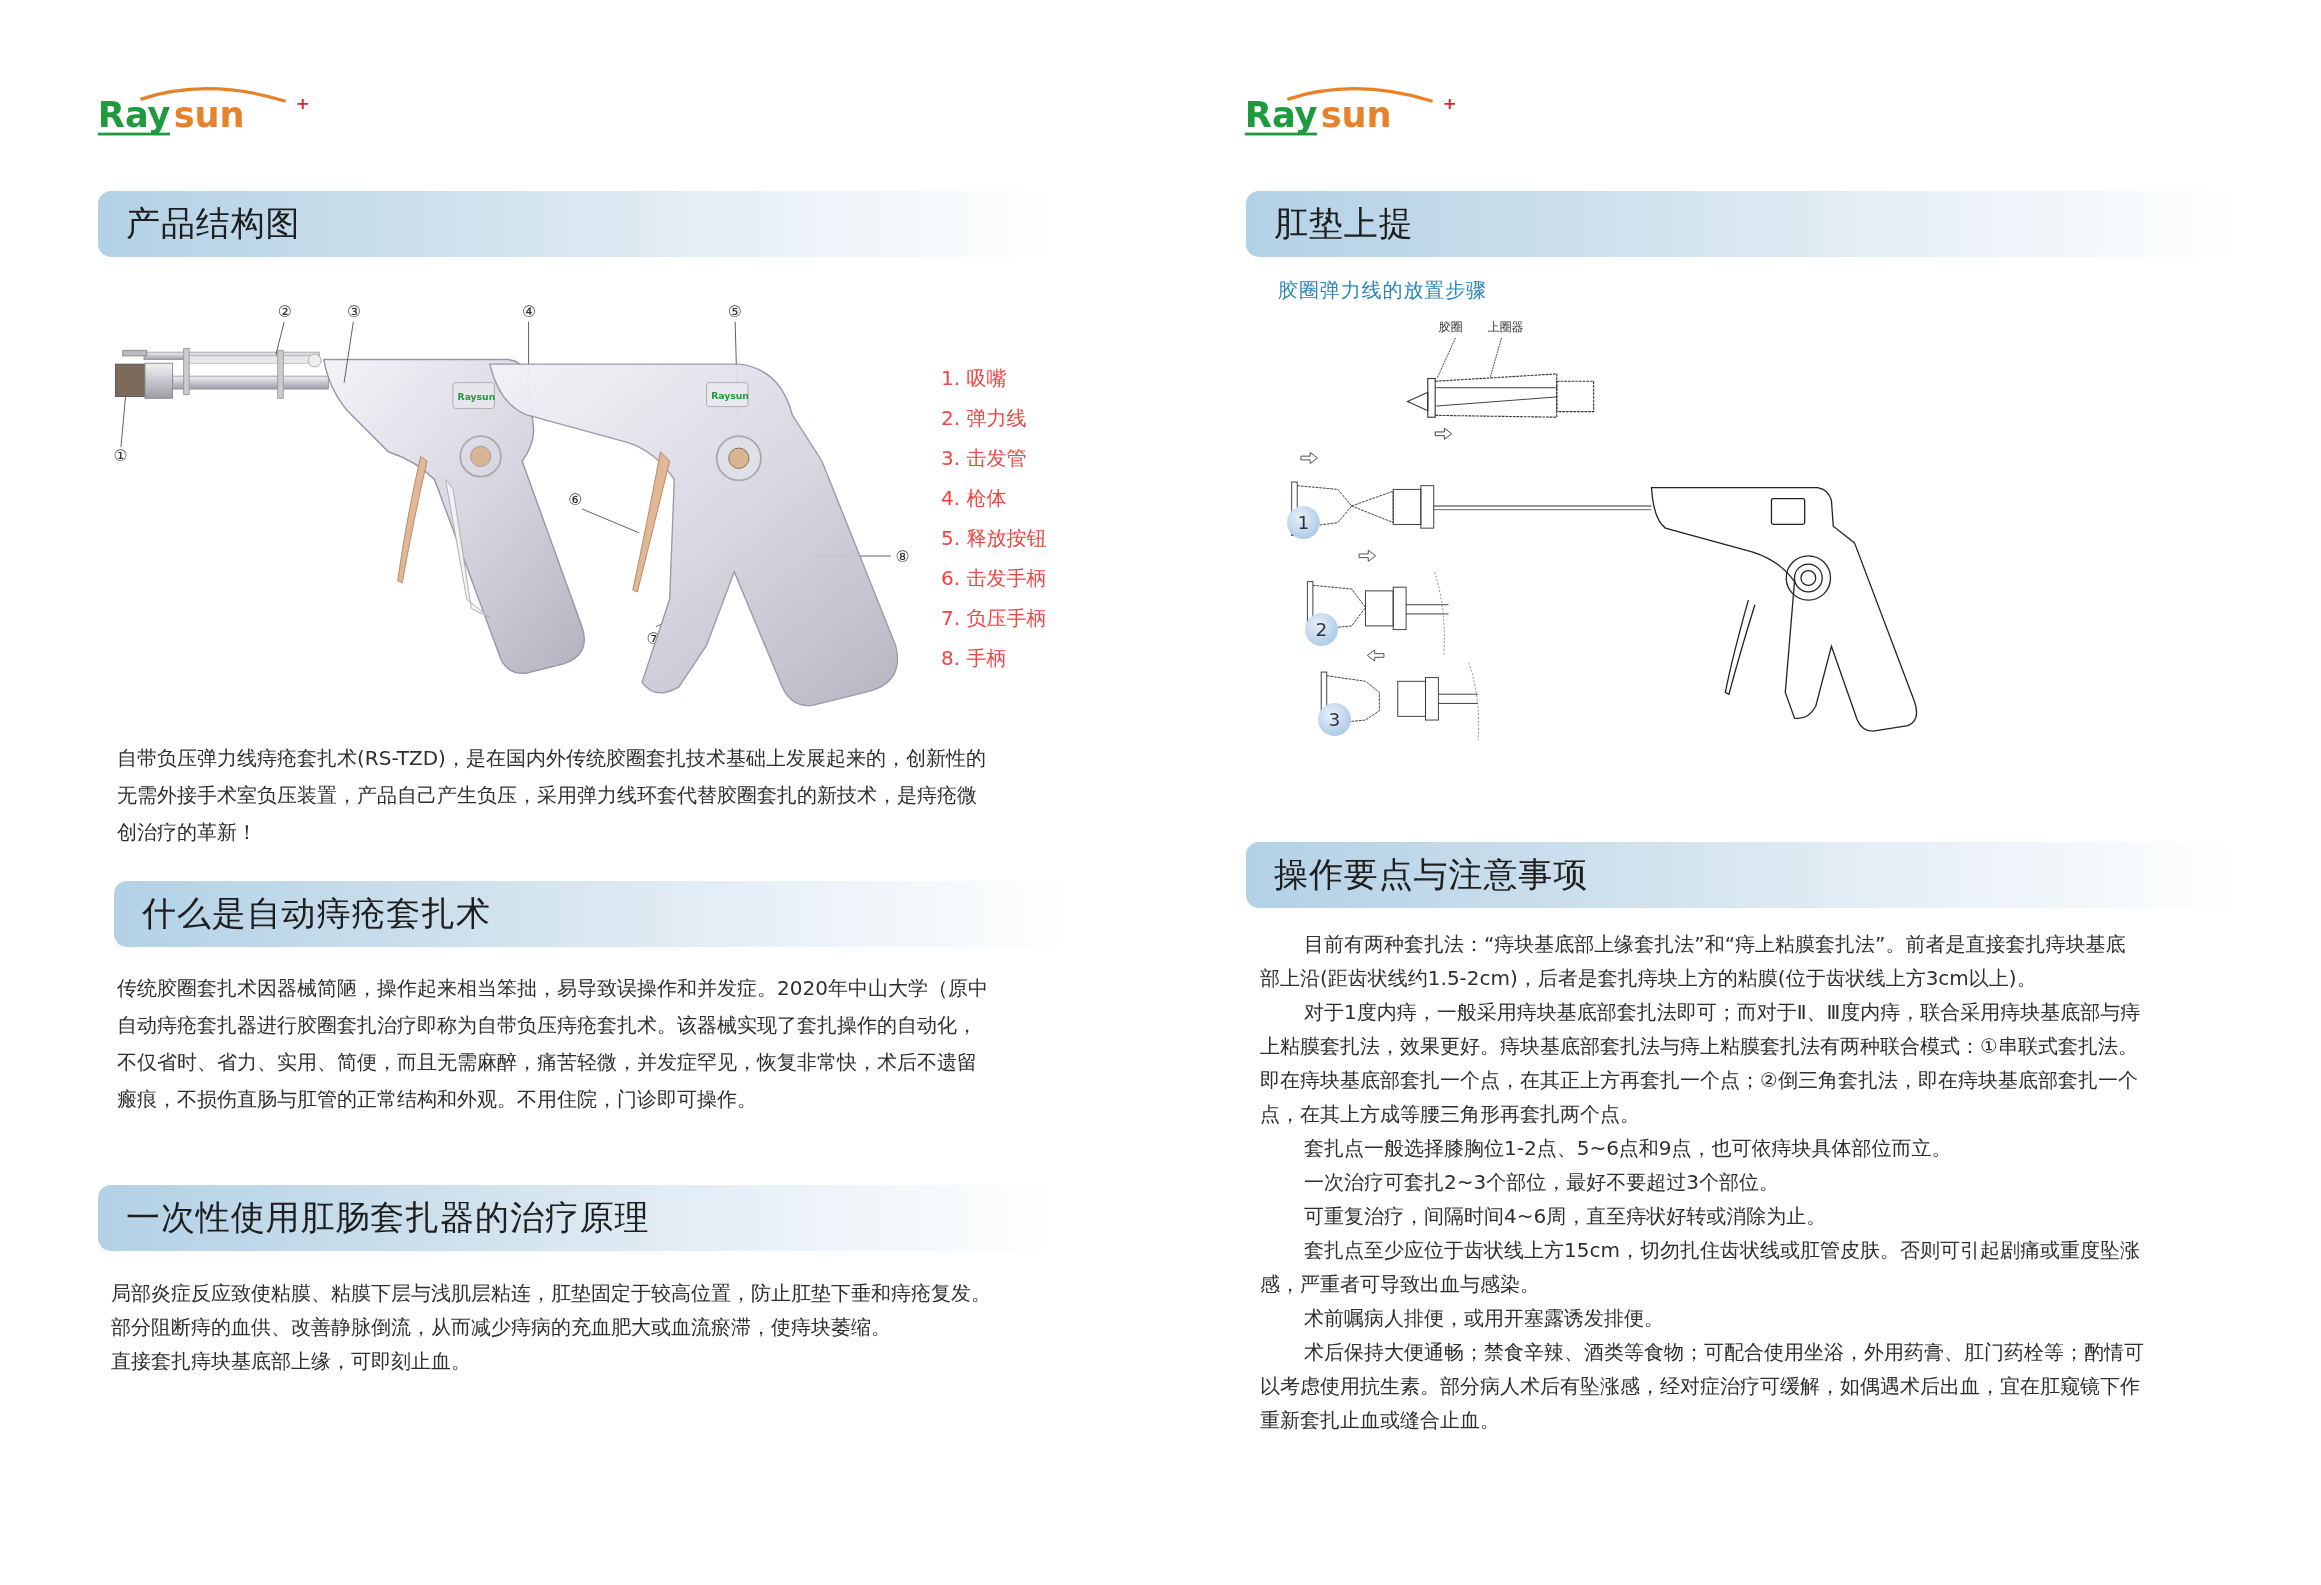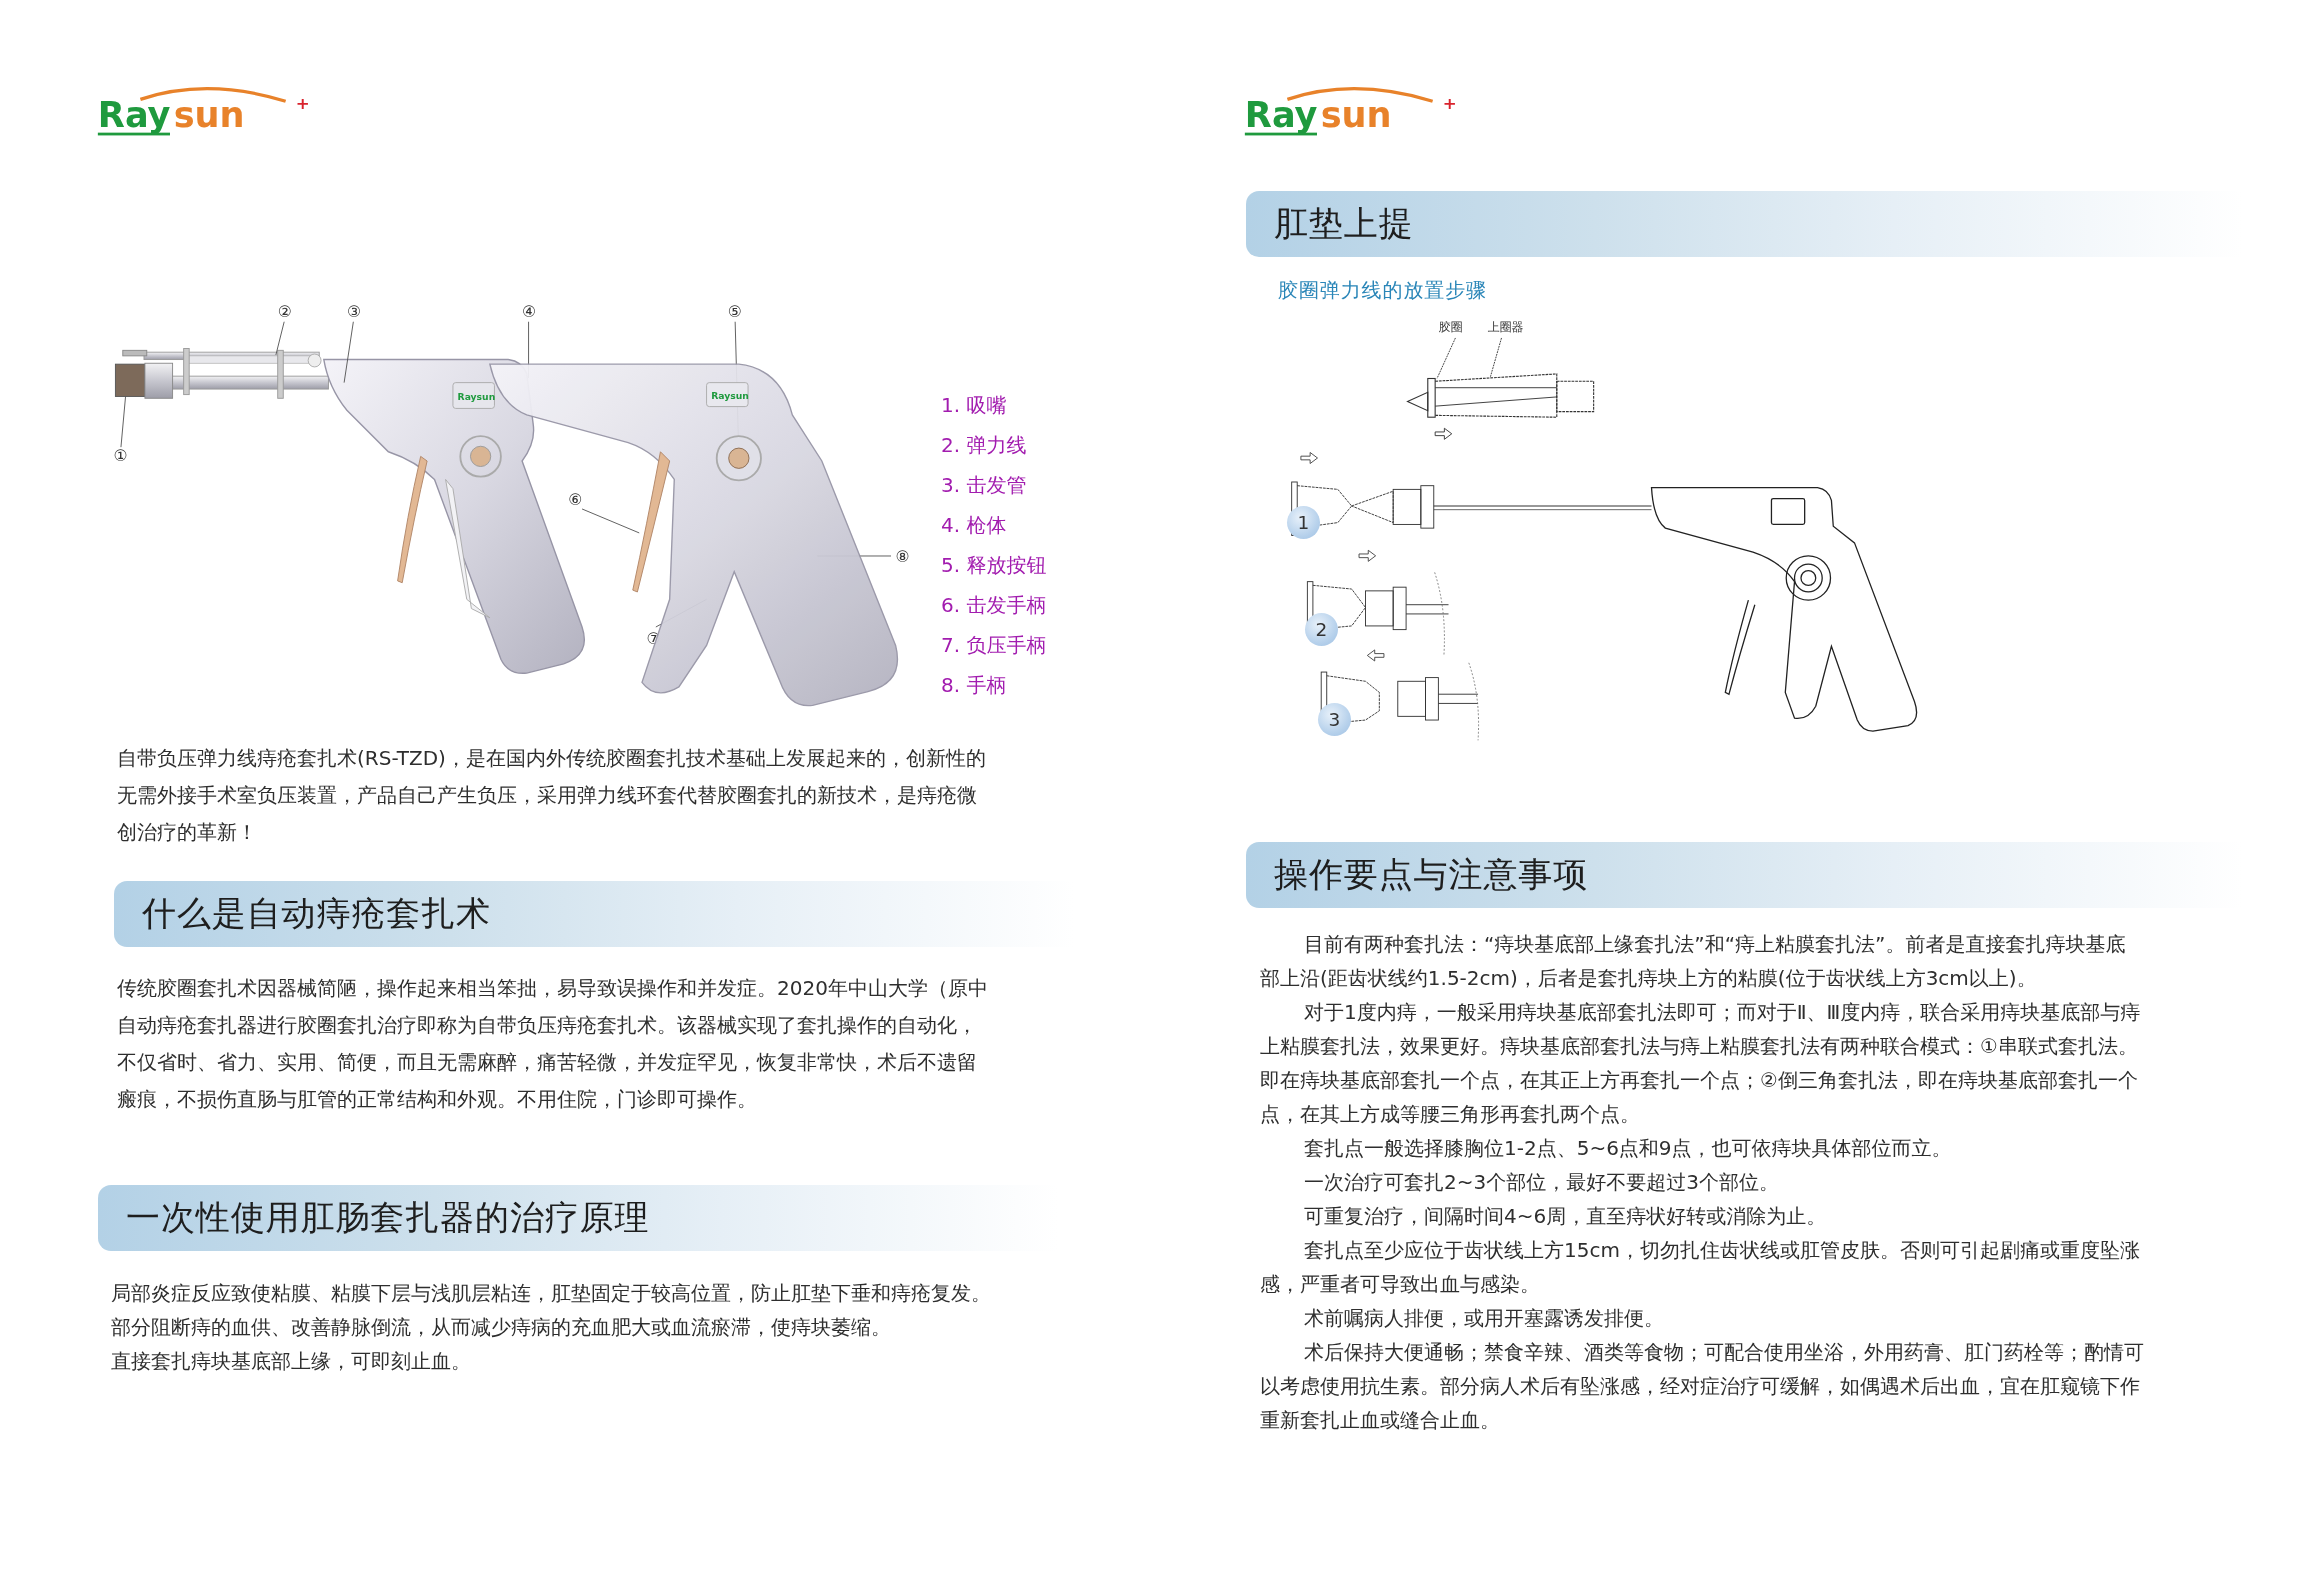--- a/index.html
+++ b/index.html
@@ -20,21 +20,21 @@
     background: linear-gradient(90deg, #b3d1e6 0%, #cde0ec 35%, #e6eff6 65%, #ffffff 100%);
     display: flex; align-items: center; padding-left: 28px;
   }
   .sec-head span { font-size: 34px; color: #1e1e1e; letter-spacing: 0.9px; }
 
   .body-text { position: absolute; font-size: 20px; line-height: 37px; color: #2e2e2e; }
   .body-text p { margin: 0; }
   .indent { text-indent: 44px; }
 
   
-  .parts { position: absolute; left: 941px; top: 358px; font-size: 20px; line-height: 40px; color: #a21caf; margin-top: 27px; }
+  .parts { position: absolute; left: 941px; top: 358px; font-size: 20px; line-height: 40px; color: #ef4444; }
 
   .sub-title { position: absolute; font-size: 20px; color: #2a86b8; letter-spacing: 0.9px; }
 
   .circ-label { font-family: "DejaVu Sans", sans-serif; font-size: 17px; fill: #333; }
   .step-badge {
     position: absolute; width: 33px; height: 33px; border-radius: 50%;
     background: radial-gradient(circle at 40% 35%, #e8f1fa 0%, #b8d2ec 60%, #9dbfe2 100%);
     display: flex; align-items: center; justify-content: center;
     font-size: 18.5px; color: #333;
   }
@@ -47,20 +47,23 @@
   <div class="logo" style="left:96px; top:79px;">
     <svg viewBox="0 0 240 80">
       <path d="M48 22 Q120 -2 205 24" stroke="#e8822a" stroke-width="3.5" fill="none"></path>
       <text x="2" y="52" font-family="DejaVu Sans" font-weight="bold" font-size="38" fill="#1f9a3e">Ray</text>
       <text x="84" y="52" font-family="DejaVu Sans" font-weight="bold" font-size="38" fill="#e8822a">sun</text>
       <text x="216" y="32" font-family="DejaVu Sans" font-weight="bold" font-size="18" fill="#d9232d">+</text>
       <rect x="2" y="58" width="78" height="3" fill="#1f9a3e"></rect>
     </svg>
   </div>
 
+  <div class="sec-head" style="left:98px; top:191px; width:960px;">
+    <span>产品结构图</span>
+  </div>
 
   <svg style="position:absolute; left:102px; top:295px;" width="831" height="415" viewBox="0 0 900 450">
     <defs>
       <linearGradient id="bodyG" x1="0" y1="0" x2="1" y2="1">
         <stop offset="0" stop-color="#f4f3f8"></stop>
         <stop offset="0.5" stop-color="#d9d8e2"></stop>
         <stop offset="1" stop-color="#b3b2c0"></stop>
       </linearGradient>
       <linearGradient id="tubeG" x1="0" y1="0" x2="0" y2="1">
         <stop offset="0" stop-color="#f2f2f4"></stop>

